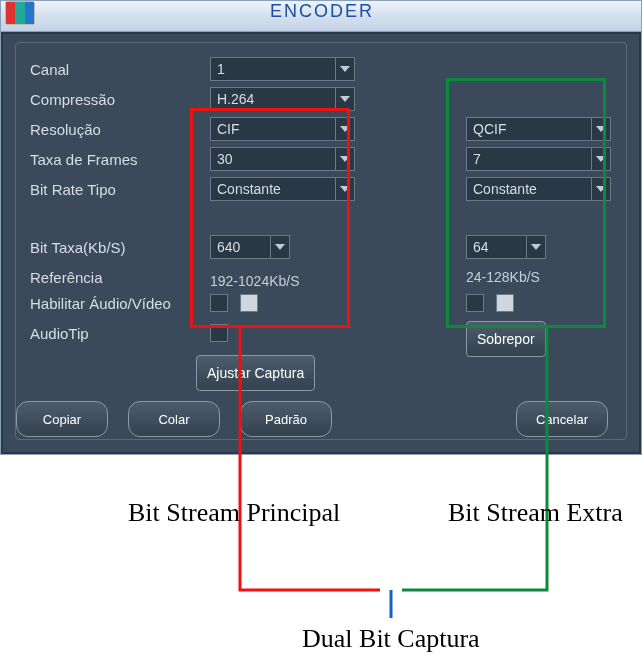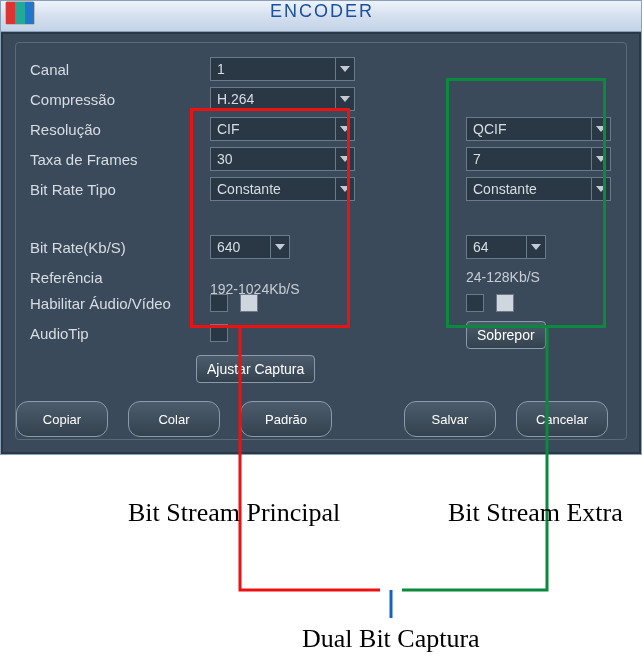--- a/index.html
+++ b/index.html
@@ -16,21 +16,21 @@
 .inner{position:absolute;left:12px;top:8px;right:12px;bottom:12px;border:1px solid #5a6a78;border-radius:4px;padding:10px 10px}
 .row{position:absolute;left:14px;right:14px;height:26px}
 .lbl{color:#d8dde3;font-size:15px;position:absolute;left:0;top:4px}
 .sel,.selnarrow{position:absolute;height:24px;background:#2a3845;border:1px solid #6a7a88;color:#d8dde3;font-size:14px;display:flex;align-items:center;padding:0 6px;box-sizing:border-box}
 .sel{width:145px}
 .sel .arrow,.selnarrow .arrow{position:absolute;right:0;top:0;bottom:0;width:18px;border-left:1px solid #6a7a88;display:flex;align-items:center;justify-content:center}
 .sel .arrow svg,.selnarrow .arrow svg{width:10px;height:6px}
 .chk{position:absolute;width:18px;height:18px;border:1px solid #6a7a88;background:#2a3845;box-sizing:border-box}
 .chk.on{background:#cfd6dd}
 .btn{position:absolute;height:36px;border:1px solid #8a9aa8;border-radius:12px;background:linear-gradient(to bottom,#4c5c6c,#34424f);color:#fff;font-size:13px;display:flex;align-items:center;justify-content:center;box-sizing:border-box;padding:0 14px}
-.btn2{position:absolute;height:28px;border:1px solid #8a9aa8;border-radius:4px;background:linear-gradient(to bottom,#4c5c6c,#34424f);color:#fff;font-size:14px;display:flex;align-items:center;justify-content:center;box-sizing:border-box;padding:0 10px}
+.btn2{position:absolute;height:36px;border:1px solid #8a9aa8;border-radius:4px;background:linear-gradient(to bottom,#4c5c6c,#34424f);color:#fff;font-size:14px;display:flex;align-items:center;justify-content:center;box-sizing:border-box;padding:0 10px}
 .small{color:#c8cdd3;font-size:14px;position:absolute}
 .highlight{position:absolute;border:3px solid;box-sizing:border-box;pointer-events:none}
 .hl-red{border-color:#e11}
 .hl-green{border-color:#0a8a3c}
 .ann-label{position:absolute;font-family:"Times New Roman",serif;font-weight:normal;font-size:26px}
 svg.tri path{fill:#c3cad2}
 </style>
 </head>
 <body>
 <div class="stage">
@@ -127,42 +127,42 @@
           <span>Constante</span>
           <span class="arrow">
                 <svg class="tri" viewBox="0 0 10 6">
                   <path d="M0 0h10L5 6z"></path>
                 </svg>
               </span>
         </div>
       </div>
 
       <div class="row" style="top:192px">
-        <span class="lbl">Bit Rate(Kb/S)</span>
+        <span class="lbl">Bit Taxa(Kb/S)</span>
         <div class="selnarrow" style="left:180px;width:80px">
           <span>640</span>
           <span class="arrow">
                 <svg class="tri" viewBox="0 0 10 6">
                   <path d="M0 0h10L5 6z"></path>
                 </svg>
               </span>
         </div>
         <div class="selnarrow" style="left:436px;width:80px">
           <span>64</span>
           <span class="arrow">
                 <svg class="tri" viewBox="0 0 10 6">
                   <path d="M0 0h10L5 6z"></path>
                 </svg>
               </span>
         </div>
       </div>
 
       <div class="row" style="top:222px">
         <span class="lbl">Referência</span>
-        <span class="small" style="left:180px;top:16px">192-1024Kb/S</span>
+        <span class="small" style="left:180px;top:8px">192-1024Kb/S</span>
         <span class="small" style="left:436px;top:4px">24-128Kb/S</span>
       </div>
 
       <div class="row" style="top:248px">
         <span class="lbl">Habilitar Áudio/Vídeo</span>
         <div class="chk" style="left:180px;top:3px"></div>
         <div class="chk on" style="left:210px;top:3px"></div>
         <div class="chk" style="left:436px;top:3px"></div>
         <div class="chk on" style="left:466px;top:3px"></div>
       </div>
@@ -171,21 +171,20 @@
         <span class="lbl">AudioTip</span>
         <div class="chk" style="left:180px;top:3px"></div>
         <div class="btn2" style="left:436px;top:0">Sobrepor</div>
       </div>
 
       <div class="btn2" style="left:180px;top:312px">Ajustar Captura</div>
 
       <div class="btn" style="left:0;top:358px;width:92px">Copiar</div>
       <div class="btn" style="left:112px;top:358px;width:92px">Colar</div>
       <div class="btn" style="left:224px;top:358px;width:92px">Padrão</div>
-      <div class="btn" style="left:388px;top:358px;width:92px">Salvar</div>
       <div class="btn" style="left:500px;top:358px;width:92px">Cancelar</div>
 
     </div>
   </div>
 </div>
 
 <div class="highlight hl-red" style="left:190px;top:108px;width:160px;height:220px"></div>
 <div class="highlight hl-green" style="left:446px;top:78px;width:160px;height:250px"></div>
 
 <svg style="position:absolute;left:0;top:0;width:642px;height:657px;pointer-events:none">

